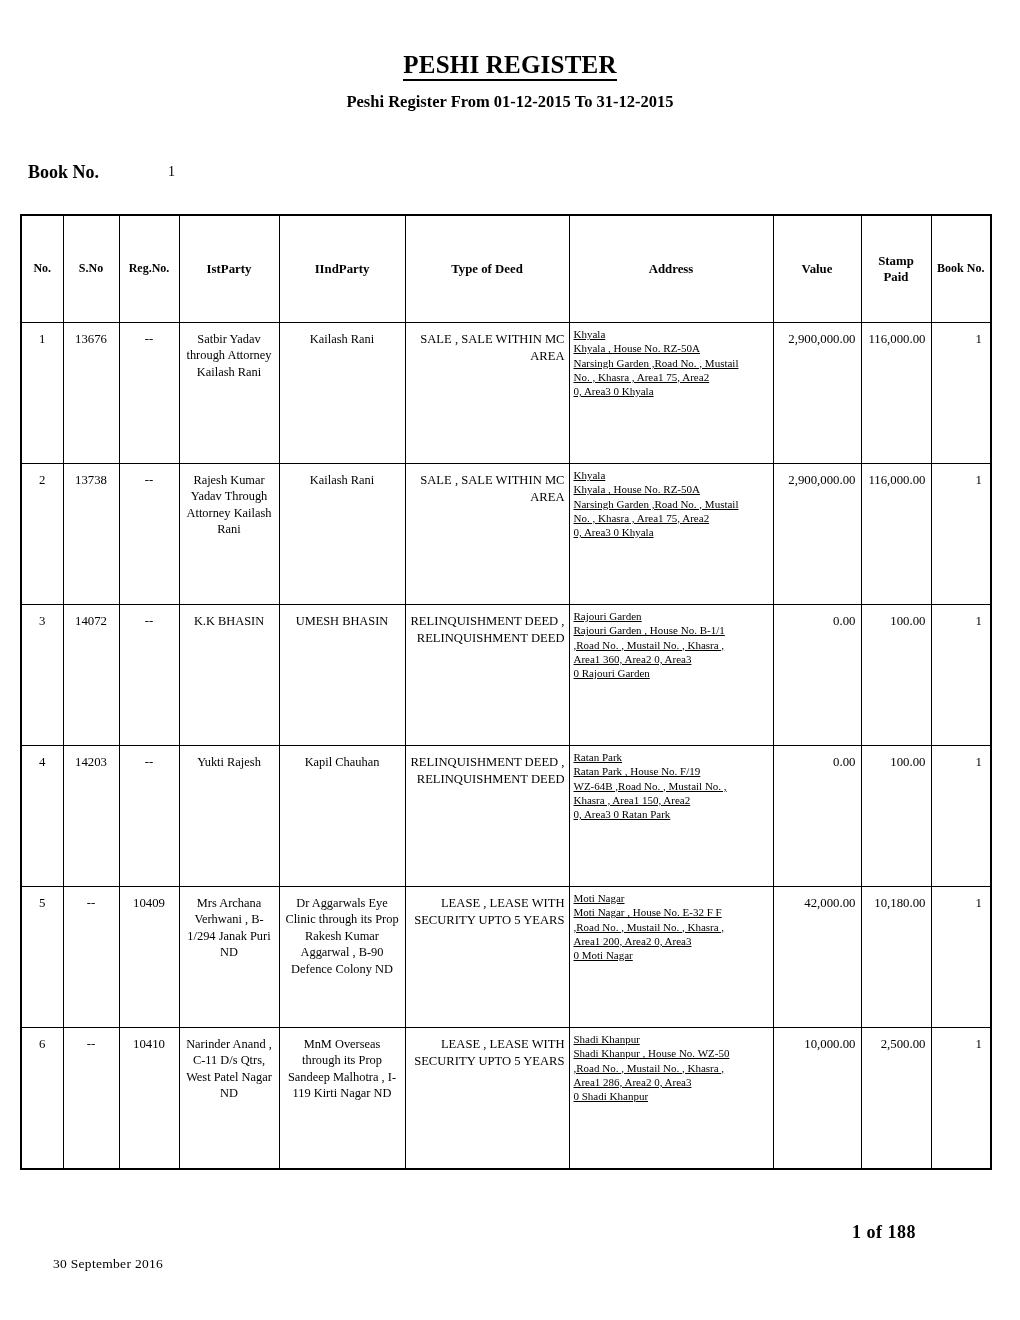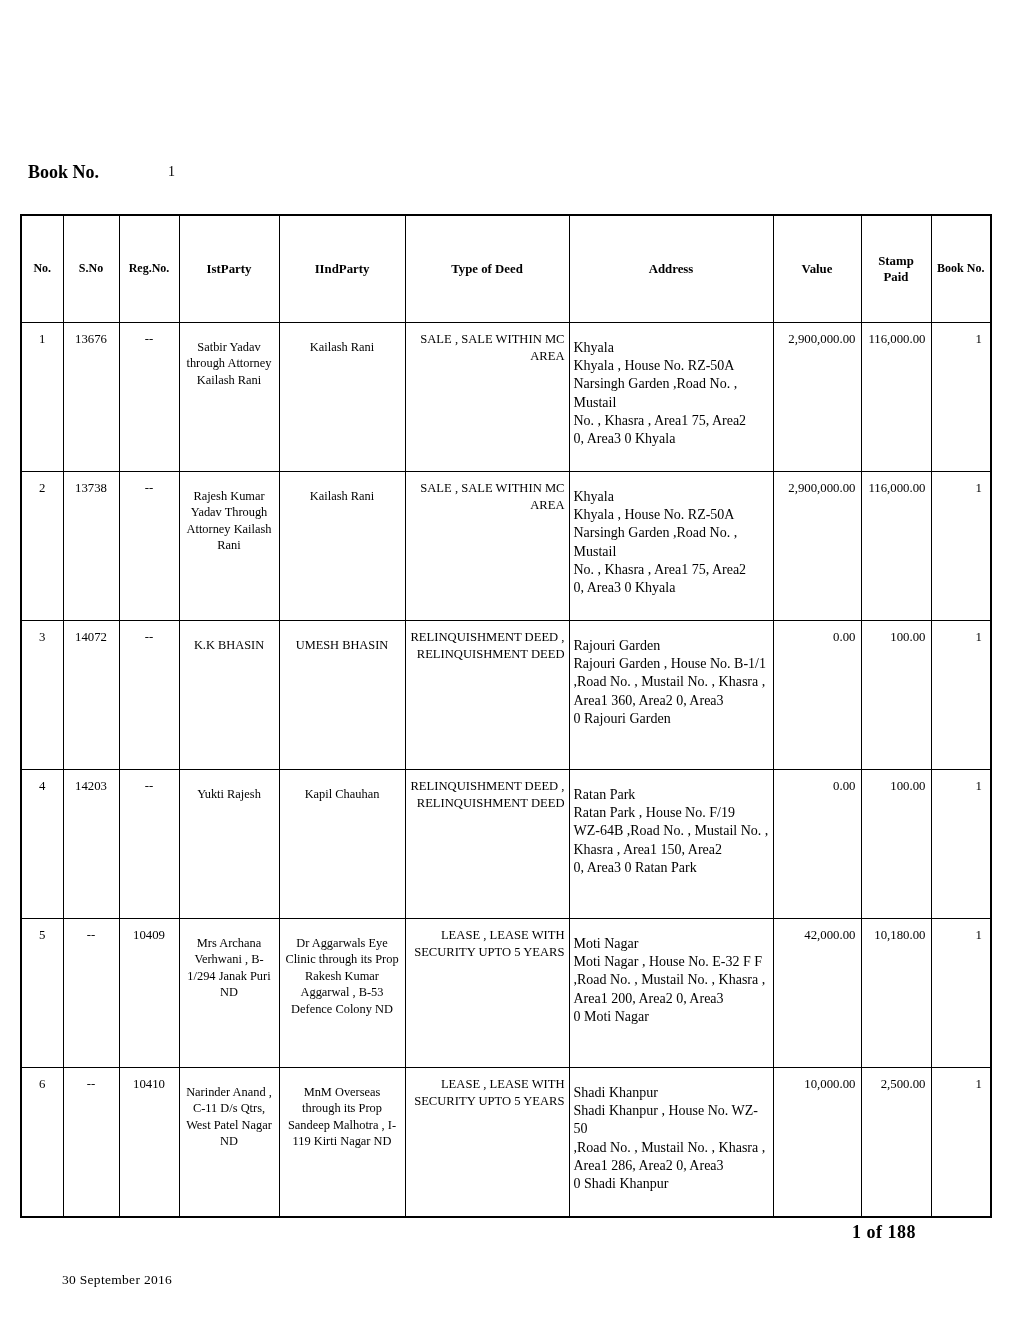--- a/index.html
+++ b/index.html
@@ -112,29 +112,30 @@
   col.c-ist     { width: 100px; }
   col.c-iind    { width: 126px; }
   col.c-deed    { width: 164px; }
   col.c-addr    { width: 204px; }
   col.c-value   { width: 88px; }
   col.c-stamp   { width: 70px; }
   col.c-book    { width: 60px; }
 
   td.cell-body { height: 128px; }
   td.addr-cell {
-    font-size: 14px;
+    font-size: 11px;
     line-height: 1.30;
     white-space: pre-line;
-    padding-top: 16px;
+    padding-top: 4px;
+    text-decoration: underline;
   }
   td.party-cell {
     text-align: center;
     font-size: 12.4px;
-    padding-top: 16px;
+    padding-top: 8px;
     line-height: 1.32;
   }
   td.deed-cell {
     text-align: right;
     font-size: 12.6px;
     padding-top: 8px;
     line-height: 1.32;
   }
   td.num-cell {
     text-align: center;
@@ -158,31 +159,32 @@
   .footer-page {
     position: absolute;
     right: 104px;
     top: 1222px;
     font-size: 18px;
     font-weight: bold;
     letter-spacing: 0.5px;
   }
   .footer-date {
     position: absolute;
-    left: 62px;
+    left: 53px;
     top: 1256px;
     font-size: 13.5px;
     letter-spacing: 0.3px;
-    margin-top: 16px;
   }
 </style>
 </head>
 <body>
 
 <div class="doc-header">
+  <div class="doc-title">PESHI REGISTER</div>
+  <div class="doc-subtitle">Peshi Register From 01-12-2015 To 31-12-2015</div>
 </div>
 
 <div class="book-line">
   <span class="book-label">Book No.</span>
   <span class="book-value">1</span>
 </div>
 
 <div class="table-wrap">
 <table class="register-table">
   <colgroup>
@@ -277,21 +279,21 @@
 0, Area3        0  Ratan Park</td>
           <td class="cell-body money-cell">0.00</td>
           <td class="cell-body money-cell">100.00</td>
           <td class="cell-body bookno-cell">1</td>
         </tr>
         <tr>
           <td class="cell-body num-cell">5</td>
           <td class="cell-body num-cell">--</td>
           <td class="cell-body num-cell">10409</td>
           <td class="cell-body party-cell">Mrs Archana Verhwani , B-1/294 Janak Puri ND</td>
-          <td class="cell-body party-cell">Dr Aggarwals Eye Clinic through its Prop Rakesh Kumar Aggarwal , B-53 Defence Colony ND</td>
+          <td class="cell-body party-cell">Dr Aggarwals Eye Clinic through its Prop Rakesh Kumar Aggarwal , B-90 Defence Colony ND</td>
           <td class="cell-body deed-cell">LEASE , LEASE WITH SECURITY UPTO 5 YEARS</td>
           <td class="cell-body addr-cell">Moti Nagar
 Moti Nagar   , House No. E-32 F F
 ,Road No. , Mustail No. , Khasra ,
 Area1        200, Area2        0, Area3
 0  Moti Nagar</td>
           <td class="cell-body money-cell">42,000.00</td>
           <td class="cell-body money-cell">10,180.00</td>
           <td class="cell-body bookno-cell">1</td>
         </tr>

